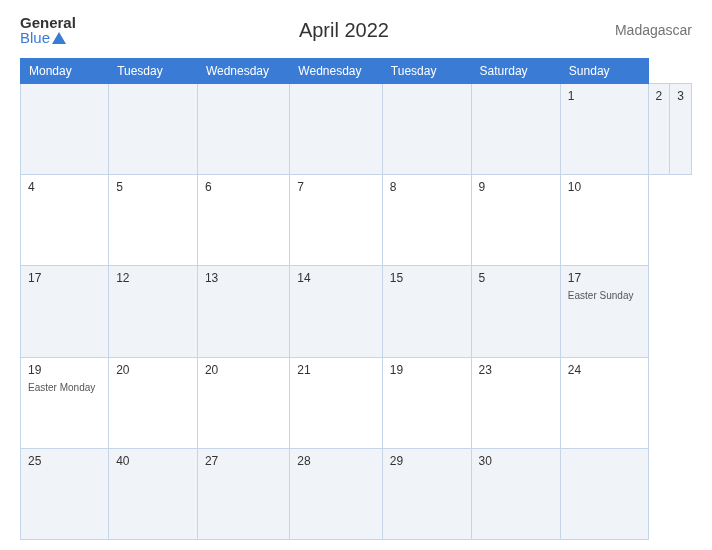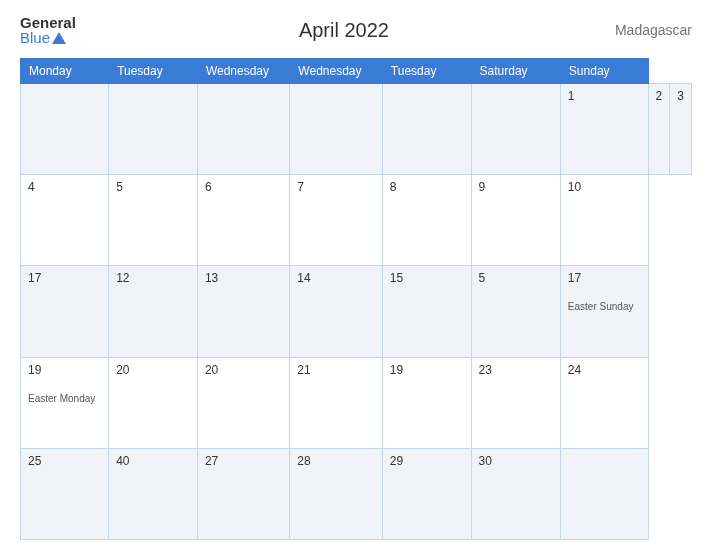--- a/index.html
+++ b/index.html
@@ -109,21 +109,21 @@
     .day-num {
       font-size: 12px;
       color: #333;
       display: block;
     }
 
     .holiday {
       font-size: 10px;
       color: #555;
       display: block;
-      margin-top: 16px;
+      margin-top: 5px;
     }
 
     .empty-cell {
       background-color: inherit;
     }
   </style>
 </head>
 <body>
 
 <div class="header">

